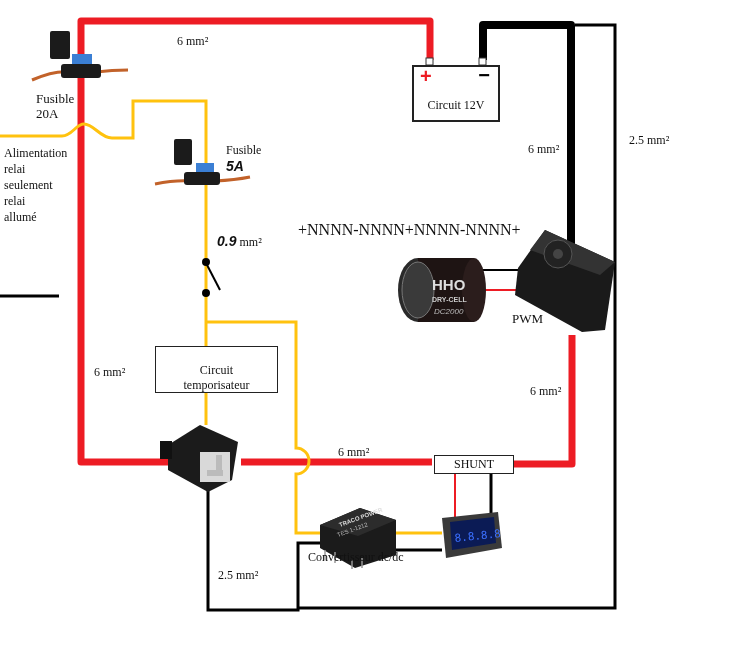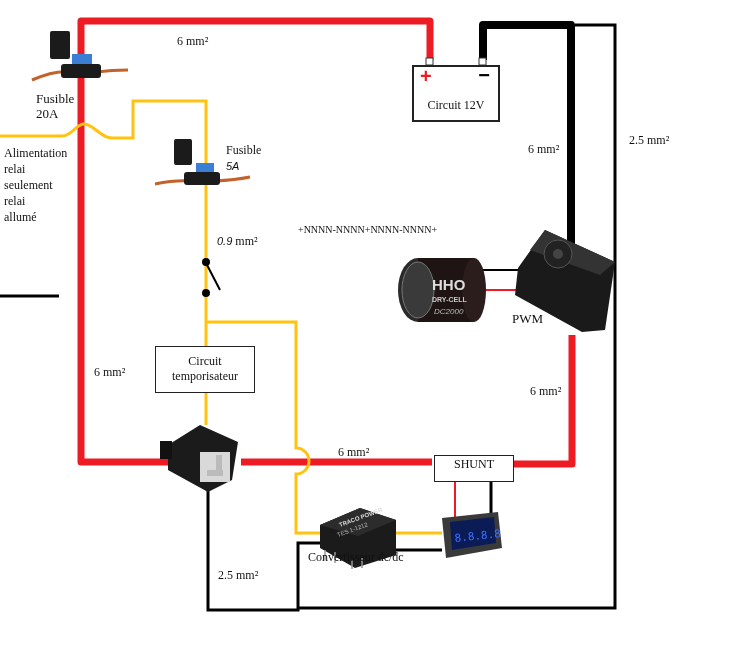--- a/index.html
+++ b/index.html
@@ -1,20 +1,20 @@
 <!DOCTYPE html>
 <html><head>
 <meta charset="utf-8">
 <style>
   html,body{margin:0;padding:0;background:#fff;}
   body{width:750px;height:656px;position:relative;overflow:hidden;font-family:"Liberation Serif",serif;color:#111;}
   svg{position:absolute;left:0;top:0;}
   .lbl{position:absolute;font-size:12px;line-height:14px;white-space:nowrap;}
   .box{position:absolute;border:1px solid #222;background:#fff;text-align:center;font-size:12px;line-height:15px;box-sizing:border-box;}
-  .it{font-style:italic;font-family:"Liberation Sans",sans-serif;font-size:11px;}
+  .it{font-style:italic;font-family:"Liberation Sans",sans-serif;font-size:14px;font-weight:bold;}
 </style>
 </head>
 <body>
 
 <svg width="750" height="656" viewBox="0 0 750 656">
 
   <g fill="none" stroke="#000" stroke-width="3">
     <polyline points="575,25 615,25 615,608 298,608"></polyline>
     <polyline points="208,478 208,610 298,610 298,543 325,543"></polyline>
     <line x1="392" y1="550" x2="442" y2="550"></line>
@@ -125,34 +125,34 @@
   <span>seulement</span><br>
   <span>relai</span><br>
   <span>allumé</span>
 </div>
 <div class="lbl" style="left:217px;top:234px">
   <span class="it">0.9</span>
   <span>mm²</span>
 </div>
 <div class="lbl" style="left:528px;top:142px">6 mm²</div>
 <div class="lbl" style="left:629px;top:133px">2.5 mm²</div>
-<div class="lbl" style="left:298px;top:223px;font-size:10px">+NNNN-NNNN+NNNN-NNNN+</div>
+<div class="lbl" style="left:298px;top:223px;font-size:16px">+NNNN-NNNN+NNNN-NNNN+</div>
 <div class="lbl" style="left:512px;top:312px;font-size:13px">PWM</div>
 <div class="lbl" style="left:94px;top:365px">6 mm²</div>
 <div class="lbl" style="left:530px;top:384px">6 mm²</div>
 <div class="lbl" style="left:338px;top:445px">6 mm²</div>
 <div class="lbl" style="left:218px;top:568px">2.5 mm²</div>
 <div class="lbl" style="left:308px;top:550px">Convertisseur dc/dc</div>
 
 <div class="box" style="left:412px;top:65px;width:88px;height:57px;border:2px solid #222">
   <span style="position:absolute;left:6px;top:2px;color:#ed1c24;font-weight:bold;font-size:20px;font-family:'Liberation Sans',sans-serif">+</span>
   <span style="position:absolute;right:8px;top:1px;color:#000;font-weight:bold;font-size:20px;font-family:'Liberation Sans',sans-serif">−</span>
   <span style="position:absolute;left:0;right:0;top:31px">Circuit 12V</span>
 </div>
 
-<div class="box" style="left:155px;top:346px;width:100px;height:47px;padding-top:7px">
+<div class="box" style="left:155px;top:346px;width:123px;height:47px;padding-top:16px">
   <span>Circuit</span><br>
   <span>temporisateur</span>
 </div>
 
-<div class="box" style="left:434px;top:455px;width:80px;height:27px;line-height:17px">
+<div class="box" style="left:434px;top:455px;width:80px;height:19px;line-height:17px">
   <span>SHUNT</span>
 </div>
 
 </body></html>

